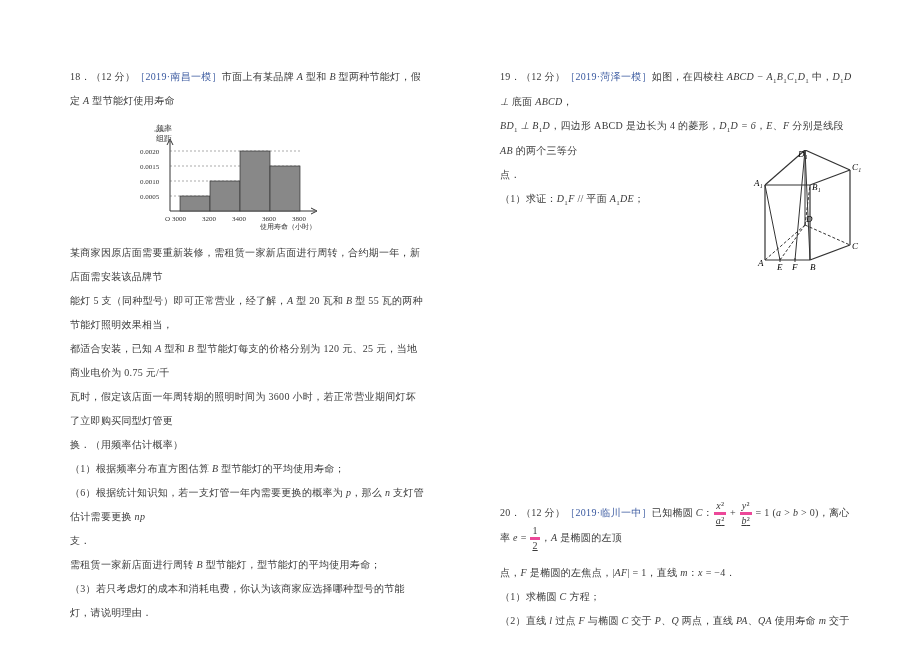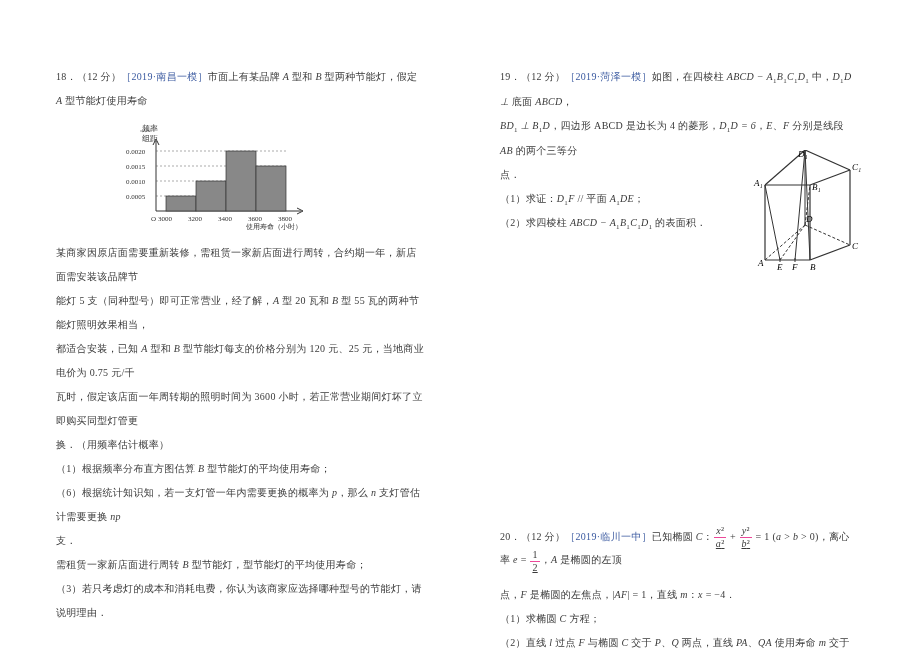--- a/index.html
+++ b/index.html
@@ -11,21 +11,21 @@
       font-size: 10px;
       color: #333;
       display: flex;
       position: relative;
     }
     .col {
       width: 460px;
       padding: 65px 40px 20px 60px;
       position: relative;
     }
-    .col-left { padding-left: 56px; padding-right: 35px; }
+    .col-left { padding-left: 70px; padding-right: 35px; }
     .col-right { padding-left: 40px; padding-right: 67px; }
     .line {
       line-height: 2.4;
       font-size: 10px;
       color: #3a3a3a;
       letter-spacing: 0.3px;
     }
     .lh-s { line-height: 2.1; }
     .src { color: #3b5aa0; }
     .i { font-style: italic; font-family: "Times New Roman", serif; }
@@ -41,21 +41,21 @@
     }
     .frac {
       display: inline-block;
       vertical-align: middle;
       text-align: center;
       font-family: "Times New Roman", serif;
       font-size: 10px;
       line-height: 1;
       margin: 0 1px;
     }
-    .frac .fn { display: block; border-bottom: 1px solid #ec4899; padding: 0 2px 1px; }
+    .frac .fn { display: block; border-bottom: 3px solid #ec4899; padding: 0 2px 1px; }
     .frac .fd { display: block; padding-top: 1px; text-decoration: underline; }
     .gap-sm { height: 10px; }
     .gap-lg { height: 145px; }
   </style>
 </head>
 <body>
 
 <div class="col col-left">
 
   <div class="line">
@@ -126,23 +126,20 @@
   <div class="line">
     <span>19．（12 分）</span><span class="src">［2019·菏泽一模］</span><span>如图，在四棱柱 </span><span class="i">ABCD − A</span><span class="sub">1</span><span class="i">B</span><span class="sub">1</span><span class="i">C</span><span class="sub">1</span><span class="i">D</span><span class="sub">1</span><span> 中，</span><span class="i">D</span><span class="sub">1</span><span class="i">D ⊥ </span><span>底面 </span><span class="i">ABCD</span><span>，</span>
   </div>
   <div class="line">
     <span class="i">BD</span><span class="sub">1</span><span class="i"> ⊥ B</span><span class="sub">1</span><span class="i">D</span><span>，四边形 ABCD</span><span> 是边长为 4 的菱形，</span><span class="i">D</span><span class="sub">1</span><span class="i">D = 6</span><span>，</span><span class="i">E</span><span>、</span><span class="i">F</span><span> 分别是线段 </span><span class="i">AB</span><span> 的两个三等分</span>
   </div>
   <div class="line">点．</div>
   <div class="line">
     <span>（1）求证：</span><span class="i">D</span><span class="sub">1</span><span class="i">F</span><span> // </span><span> 平面 </span><span class="i">A</span><span class="sub">1</span><span class="i">DE</span><span>；</span>
   </div>
-  <div class="line">
-    <span>（2）求四棱柱 </span><span class="i">ABCD − A</span><span class="sub">1</span><span class="i">B</span><span class="sub">1</span><span class="i">C</span><span class="sub">1</span><span class="i">D</span><span class="sub">1</span><span> 的表面积．</span>
-  </div>
 
   <div class="prism">
     <svg width="115" height="125">
 
       <line x1="55" y1="75" x2="100" y2="95" stroke="#333" stroke-width="1" stroke-dasharray="3 2"></line>
       <line x1="55" y1="75" x2="15" y2="110" stroke="#333" stroke-width="1" stroke-dasharray="3 2"></line>
       <line x1="55" y1="75" x2="55" y2="0" stroke="#333" stroke-width="1"></line>
 
       <line x1="15" y1="110" x2="60" y2="110" stroke="#333" stroke-width="1.2"></line>
       <line x1="60" y1="110" x2="100" y2="95" stroke="#333" stroke-width="1.2"></line>

